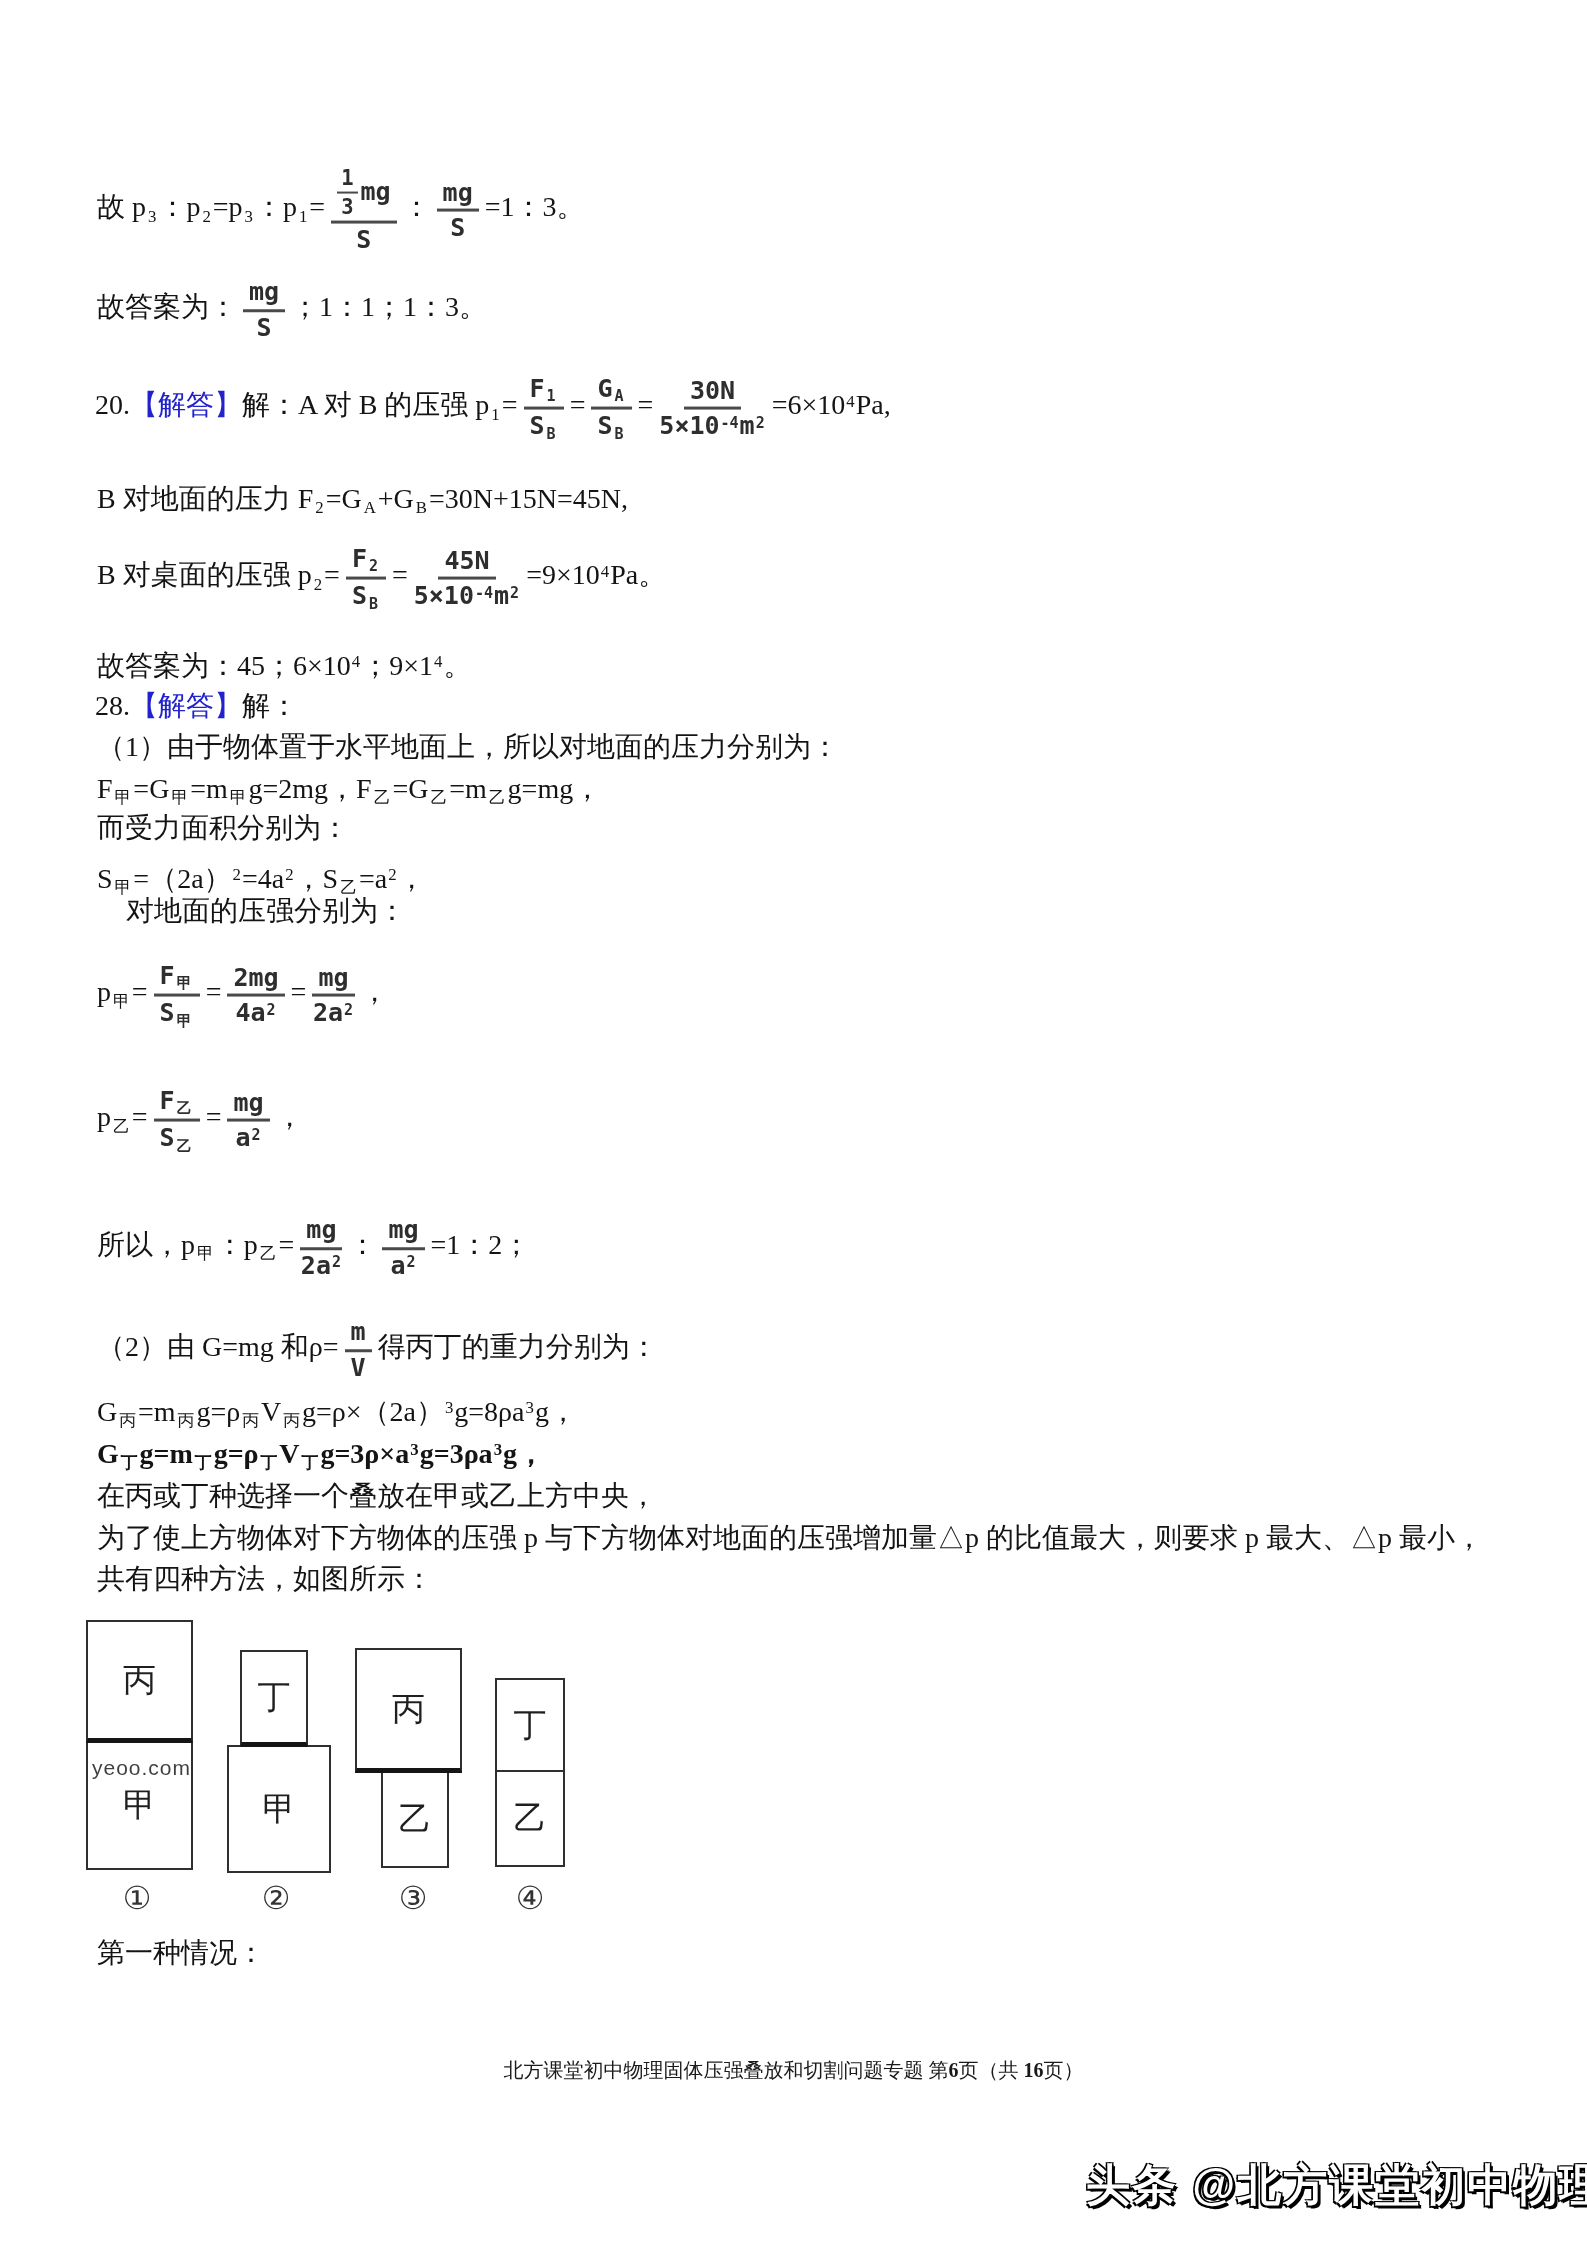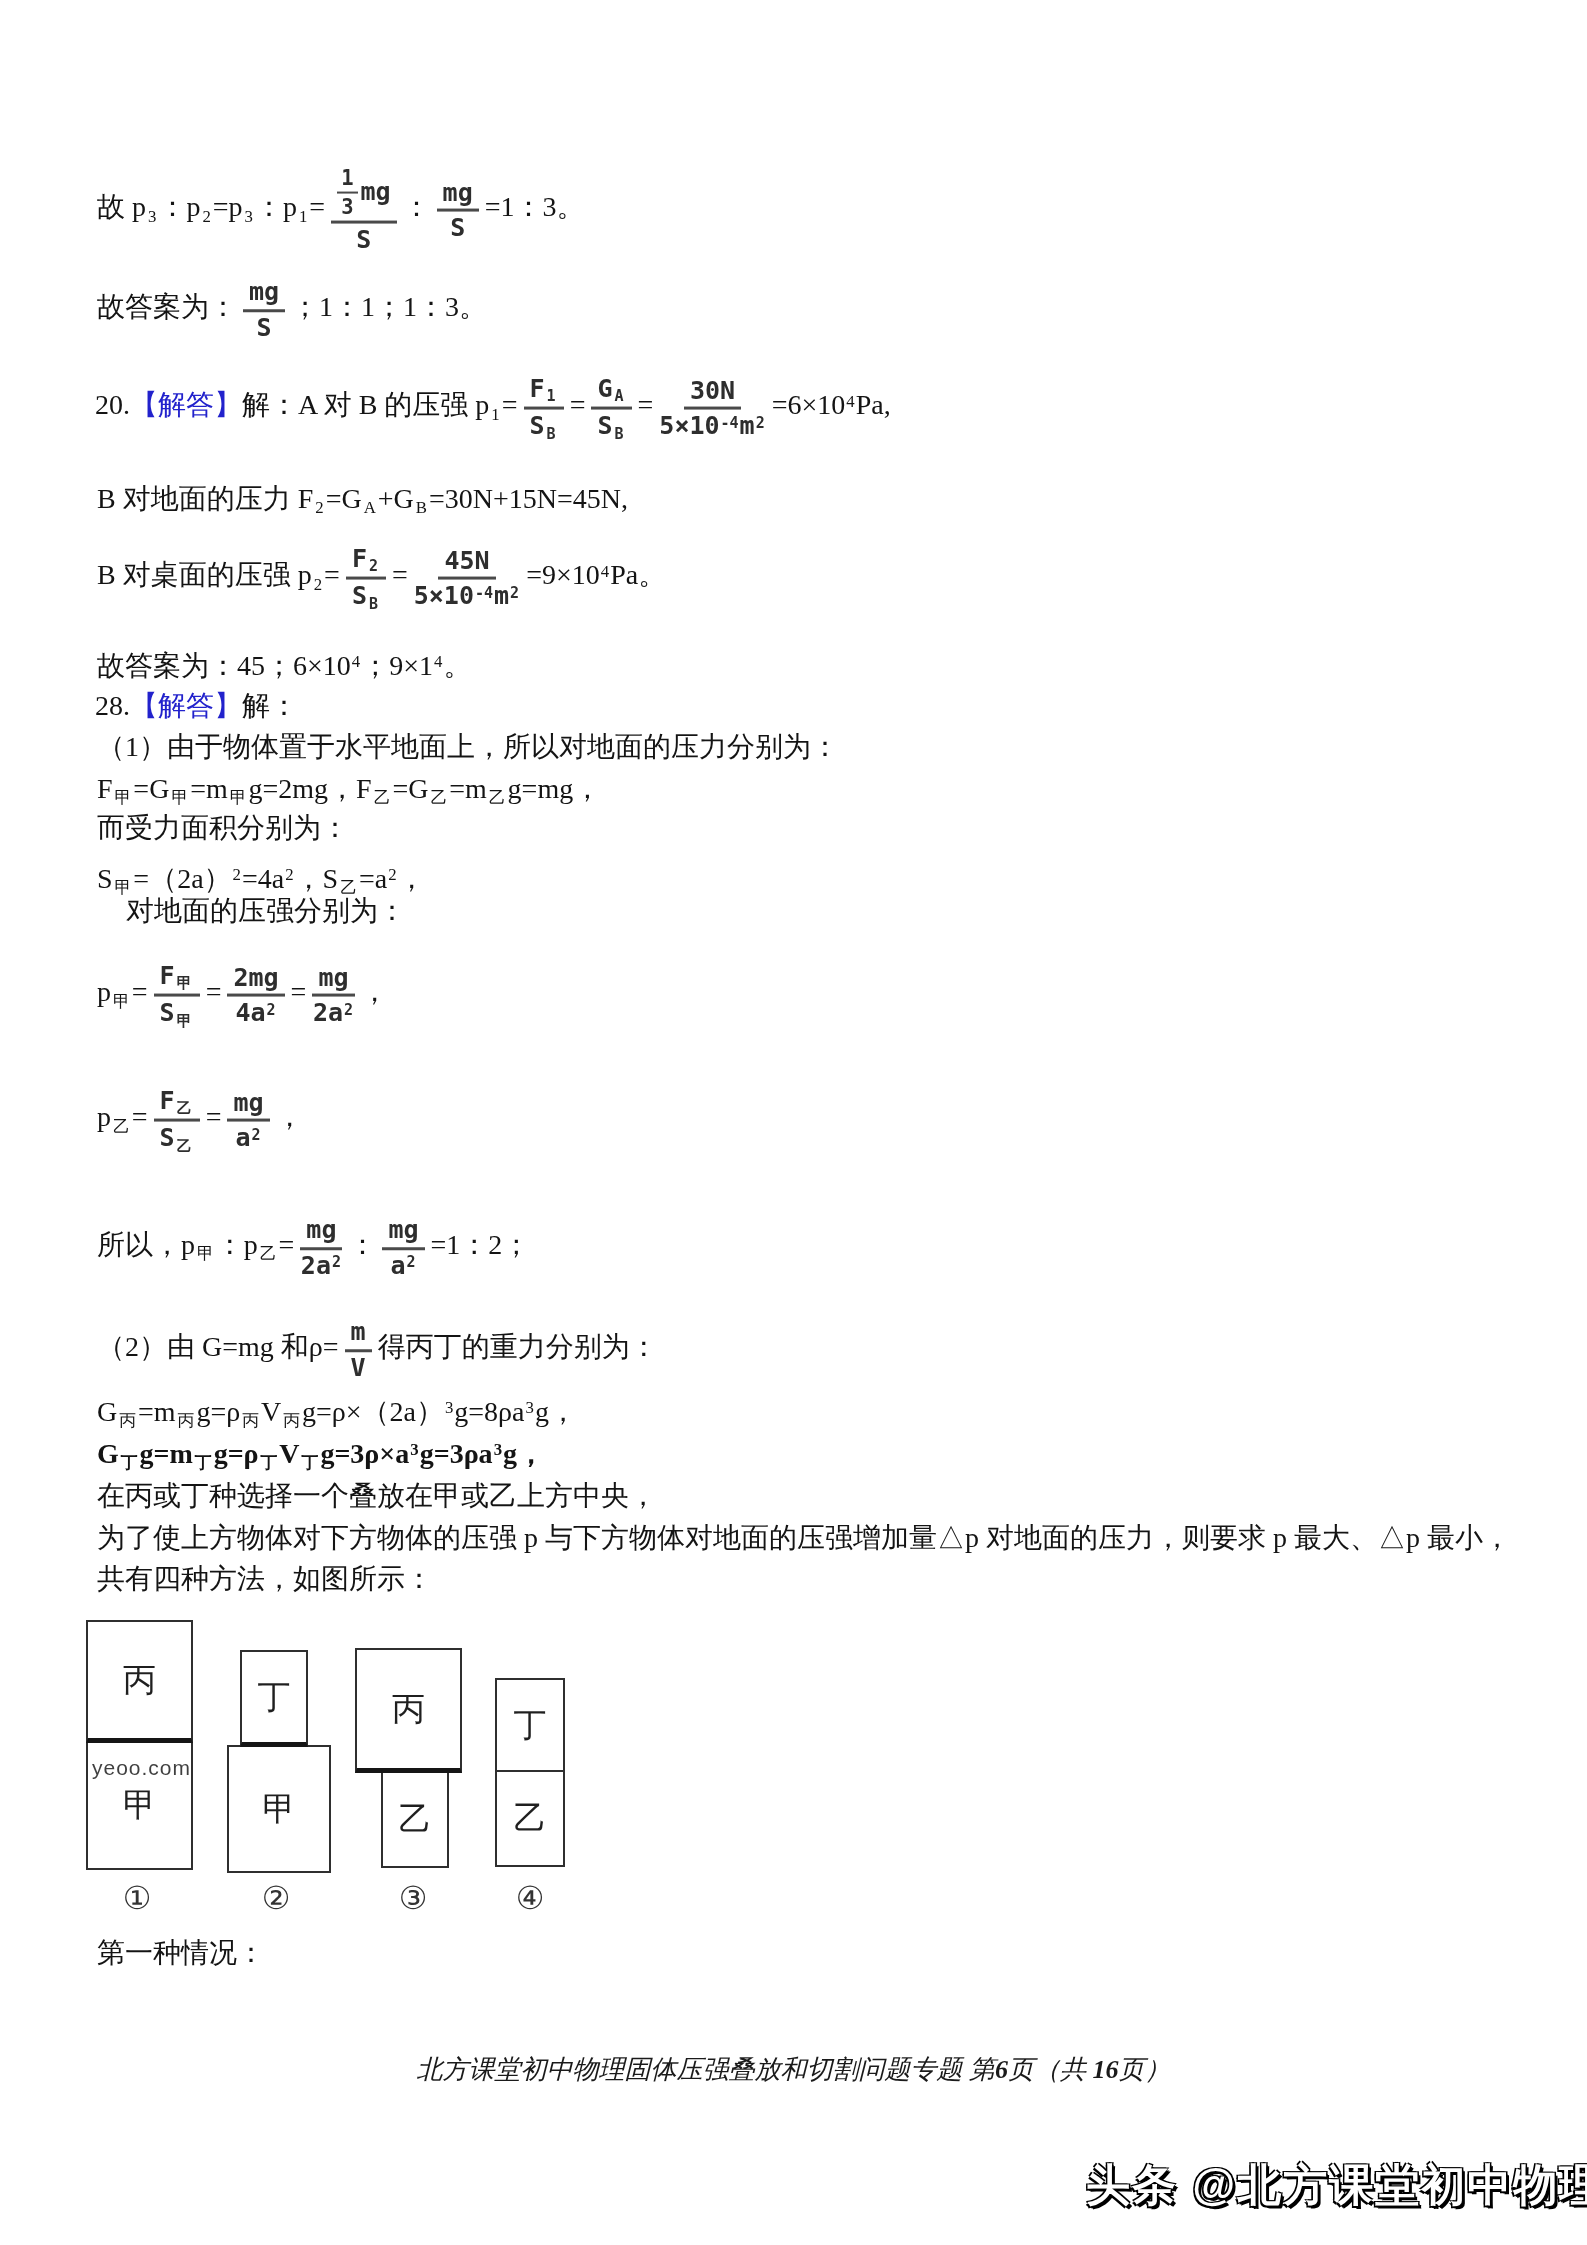--- a/index.html
+++ b/index.html
@@ -52,24 +52,24 @@
       <div class="line" style="top: 827px; left: 97px; text-align: center;"><span class="">而受力面积分别为：</span></div>
       <div class="line" style="top: 868px; left: 97px; margin-top: 12px;"><span class="">S</span><span class="sub">甲</span><span class="">=（2a）</span><span class="sup">2</span><span class="">=4a</span><span class="sup">2</span><span class="">，S</span><span class="sub">乙</span><span class="">=a</span><span class="sup">2</span><span class="">，</span></div>
       <div class="line" style="top: 910px; left: 97px; margin-left: 29px;"><span class="">对地面的压强分别为：</span></div>
       <div class="line" style="top: 995px; left: 97px;"><span class="">p</span><span class="sub">甲</span><span class="">=</span><span class="frac"><span class="num"><span class="">F</span><span class="sub">甲</span></span><span class="den"><span class="">S</span><span class="sub">甲</span></span></span><span class="">=</span><span class="frac"><span class="num"><span class="">2mg</span></span><span class="den"><span class="">4a</span><span class="sup">2</span></span></span><span class="">=</span><span class="frac"><span class="num"><span class="">mg</span></span><span class="den"><span class="">2a</span><span class="sup">2</span></span></span><span class="">，</span></div>
       <div class="line" style="top: 1120px; left: 97px;"><span class="">p</span><span class="sub">乙</span><span class="">=</span><span class="frac"><span class="num"><span class="">F</span><span class="sub">乙</span></span><span class="den"><span class="">S</span><span class="sub">乙</span></span></span><span class="">=</span><span class="frac"><span class="num"><span class="">mg</span></span><span class="den"><span class="">a</span><span class="sup">2</span></span></span><span class="">，</span></div>
       <div class="line" style="top: 1248px; left: 97px;"><span class="">所以，p</span><span class="sub">甲</span><span class="">：p</span><span class="sub">乙</span><span class="">=</span><span class="frac"><span class="num"><span class="">mg</span></span><span class="den"><span class="">2a</span><span class="sup">2</span></span></span><span class="">：</span><span class="frac"><span class="num"><span class="">mg</span></span><span class="den"><span class="">a</span><span class="sup">2</span></span></span><span class="">=1：2；</span></div>
       <div class="line" style="top: 1350px; left: 97px;"><span class="">（2）由 G=mg 和ρ=</span><span class="frac"><span class="num"><span class="">m</span></span><span class="den"><span class="">V</span></span></span><span class="">得丙丁的重力分别为：</span></div>
       <div class="line" style="top: 1413px; left: 97px;"><span class="">G</span><span class="sub">丙</span><span class="">=m</span><span class="sub">丙</span><span class="">g=ρ</span><span class="sub">丙</span><span class="">V</span><span class="sub">丙</span><span class="">g=ρ×（2a）</span><span class="sup">3</span><span class="">g=8ρa</span><span class="sup">3</span><span class="">g，</span></div>
       <div class="line" style="top: 1455px; left: 97px; font-weight: bold;"><span class="">G</span><span class="sub">丁</span><span class="">g=m</span><span class="sub">丁</span><span class="">g=ρ</span><span class="sub">丁</span><span class="">V</span><span class="sub">丁</span><span class="">g=3ρ×a</span><span class="sup">3</span><span class="">g=3ρa</span><span class="sup">3</span><span class="">g，</span></div>
       <div class="line" style="top: 1495px; left: 97px;"><span class="">在丙或丁种选择一个叠放在甲或乙上方中央，</span></div>
-      <div class="line" style="top: 1537px; left: 97px;"><span class="">为了使上方物体对下方物体的压强 p 与下方物体对地面的压强增加量△p 对地面的压力，则要求 p 最大、△p 最小，</span></div>
+      <div class="line" style="top: 1537px; left: 97px;"><span class="">为了使上方物体对下方物体的压强 p 与下方物体对地面的压强增加量△p 的比值最大，则要求 p 最大、△p 最小，</span></div>
       <div class="line" style="top: 1578px; left: 97px;"><span class="">共有四种方法，如图所示：</span></div>
       <div class="line" style="top: 1952px; left: 97px;"><span class="">第一种情况：</span></div>
-      <div class="line footer center" style="top: 2070px; font-size: 26px; font-style: italic;"><span class="">北方课堂初中物理固体压强叠放和切割问题专题 第</span><span class="bold">6</span><span class="">页（共 </span><span class="bold">16</span><span class="">页）</span></div>
+      <div class="line footer center" style="top: 2070px; font-size: 20px;"><span class="">北方课堂初中物理固体压强叠放和切割问题专题 第</span><span class="bold">6</span><span class="">页（共 </span><span class="bold">16</span><span class="">页）</span></div>
     </div>
   <div id="figure">
       <div class="block thick" style="left: 86px; top: 1620px; width: 107px; height: 123px;">
         <span>丙</span>
       </div>
       <div class="block notop" style="left: 86px; top: 1743px; width: 107px; height: 127px;">
         <span>甲</span>
       </div>
       <div class="caption" style="left: 137px; top: 1898px;">①</div>
       <div class="block thick" style="left: 240px; top: 1650px; width: 68px; height: 97px;">

